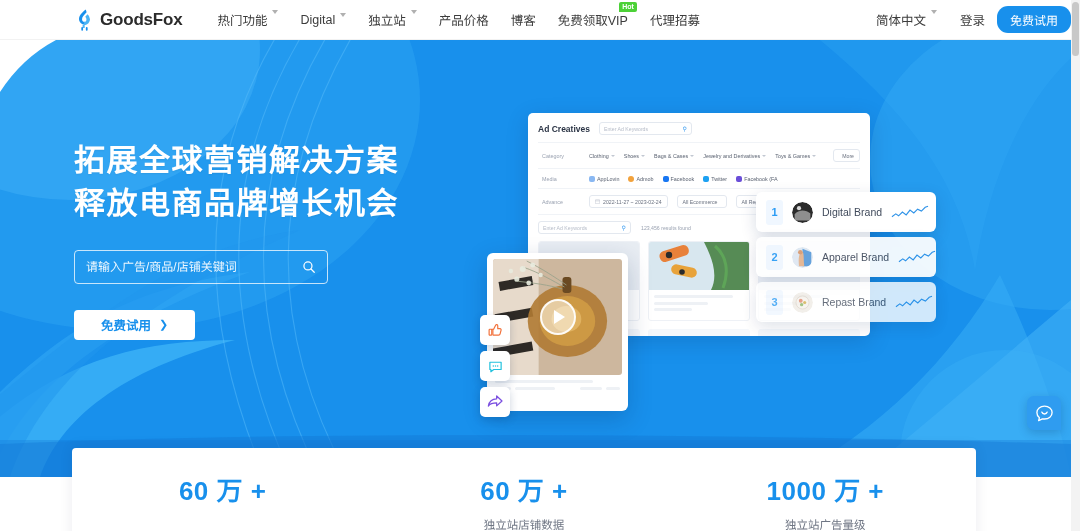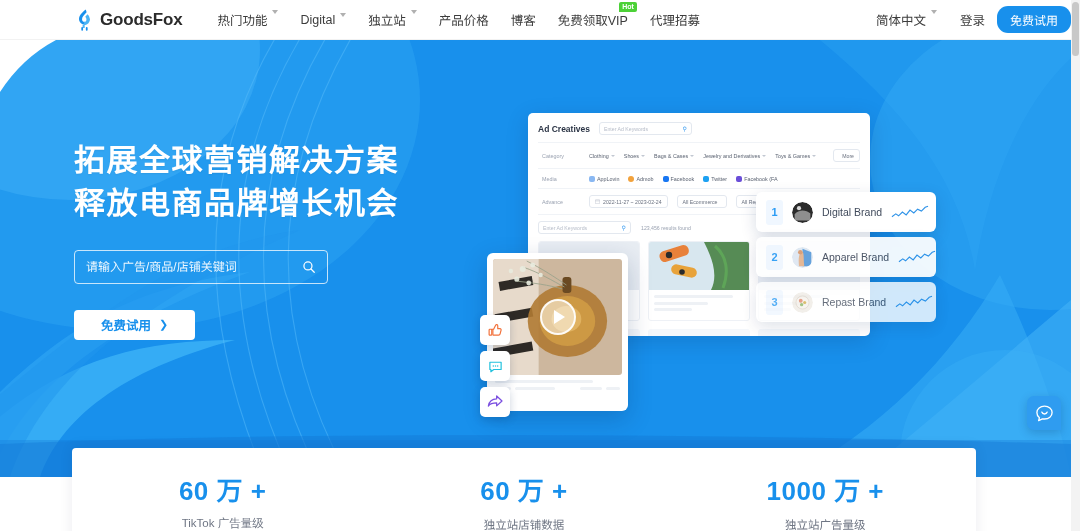--- a/index.html
+++ b/index.html
@@ -538,21 +538,20 @@
       <div class="brand-nm">Repast Brand</div>
       <svg class="brand-spark" viewBox="0 0 40 16">
         <polyline points="1,13 5,10 8,12 12,8 16,11 20,6 24,9 28,5 32,7 36,3 39,2" fill="none" stroke="#2f93e8" stroke-width="1.2"></polyline>
       </svg>
     </div>
   </div>
 
   <div class="stats">
     <div class="stat">
       <div class="stat-num">60 万 +</div>
-      <div class="stat-lbl">TikTok 广告量级</div>
     </div>
     <div class="stat">
       <div class="stat-num">60 万 +</div>
       <div class="stat-lbl">独立站店铺数据</div>
     </div>
     <div class="stat">
       <div class="stat-num">1000 万 +</div>
       <div class="stat-lbl">独立站广告量级</div>
     </div>
   </div>

